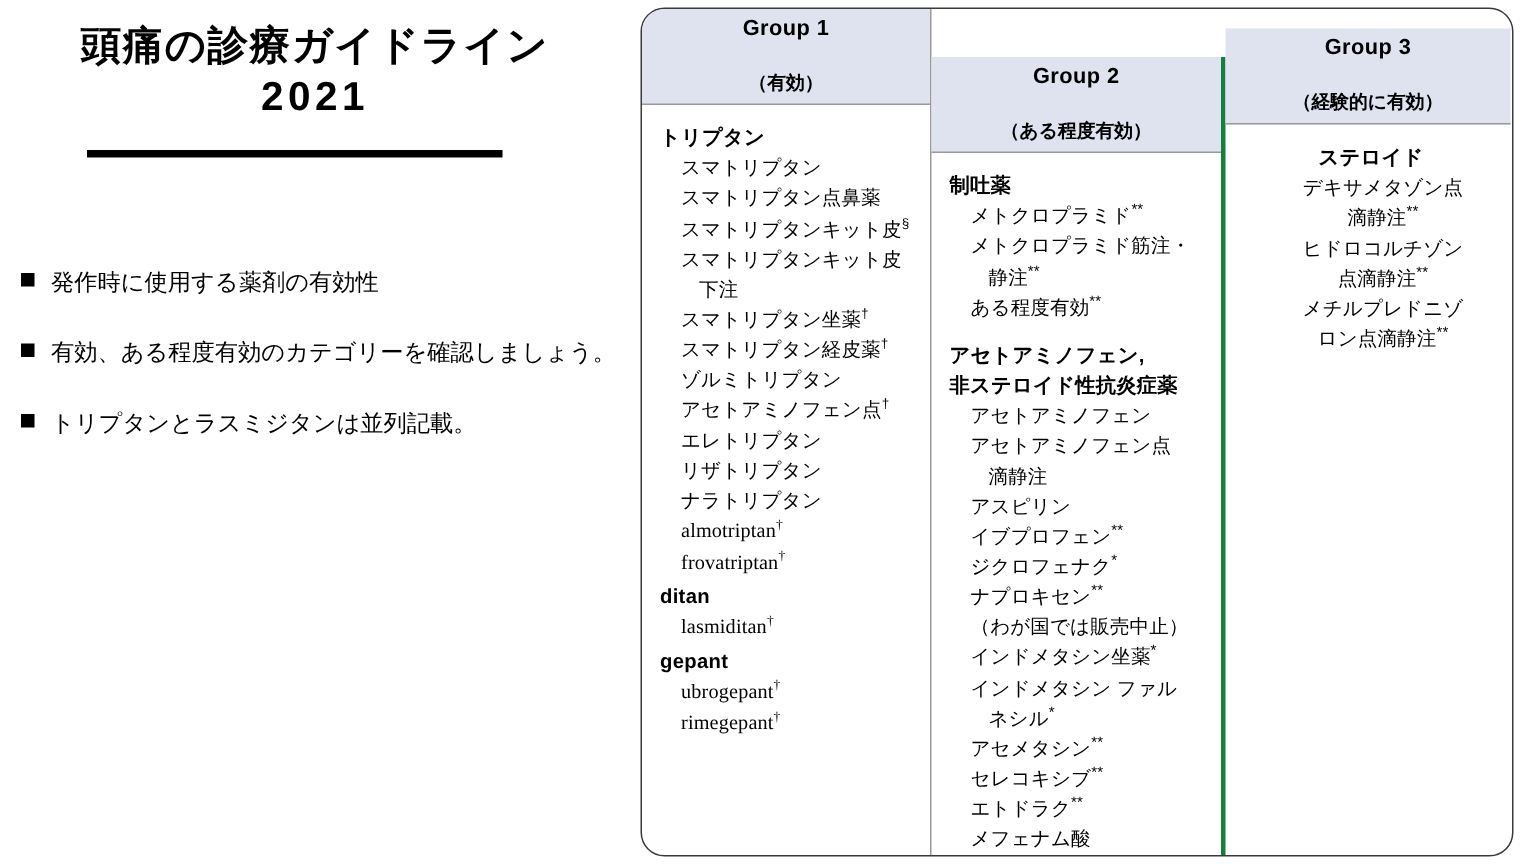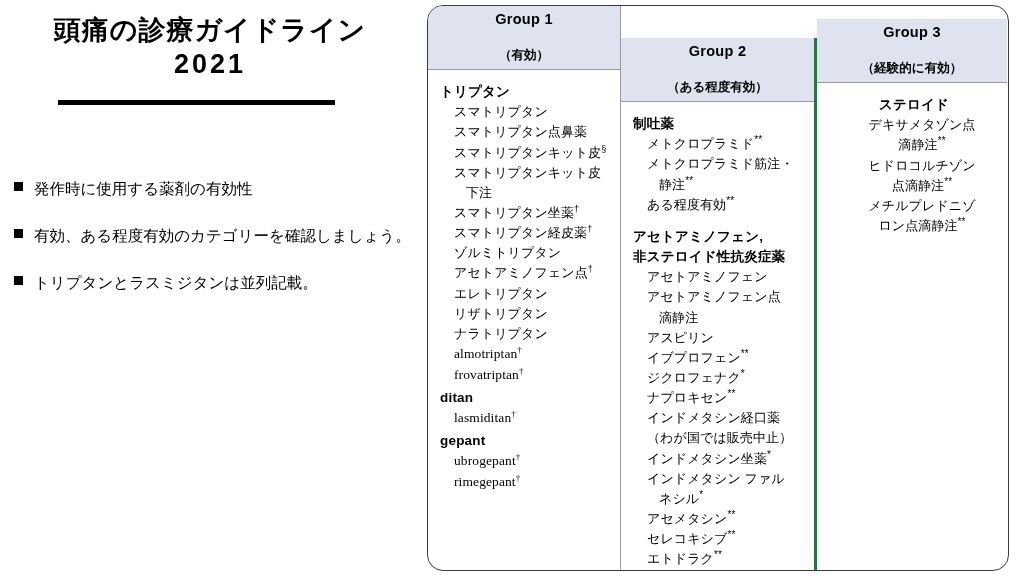--- a/index.html
+++ b/index.html
@@ -246,21 +246,20 @@
 
           <div class="group-name tight">アセトアミノフェン,</div>
           <div class="group-name" style="margin-top:0">非ステロイド性抗炎症薬</div>
           <div class="drug"><span>アセトアミノフェン</span><span class="mark"></span></div>
           <div class="drug"><span>アセトアミノフェン点</span><span class="mark"></span></div>
           <div class="drug cont"><span>滴静注</span><span class="mark"></span></div>
           <div class="drug"><span>アスピリン</span><span class="mark"></span></div>
           <div class="drug"><span>イブプロフェン</span><span class="mark">**</span></div>
           <div class="drug"><span>ジクロフェナク</span><span class="mark">*</span></div>
           <div class="drug"><span>ナプロキセン</span><span class="mark">**</span></div>
-          <div class="drug"><span>インドメタシン経口薬</span><span class="mark"></span></div>
           <div class="drug"><span>（わが国では販売中止）</span><span class="mark"></span></div>
           <div class="drug"><span>インドメタシン坐薬</span><span class="mark">*</span></div>
           <div class="drug"><span>インドメタシン ファル</span><span class="mark"></span></div>
           <div class="drug cont"><span>ネシル</span><span class="mark">*</span></div>
           <div class="drug"><span>アセメタシン</span><span class="mark">**</span></div>
           <div class="drug"><span>セレコキシブ</span><span class="mark">**</span></div>
           <div class="drug"><span>エトドラク</span><span class="mark">**</span></div>
           <div class="drug"><span>メフェナム酸</span><span class="mark"></span></div>
           <div class="drug"><span>ロキソプロフェン</span><span class="mark">*</span></div>
 

